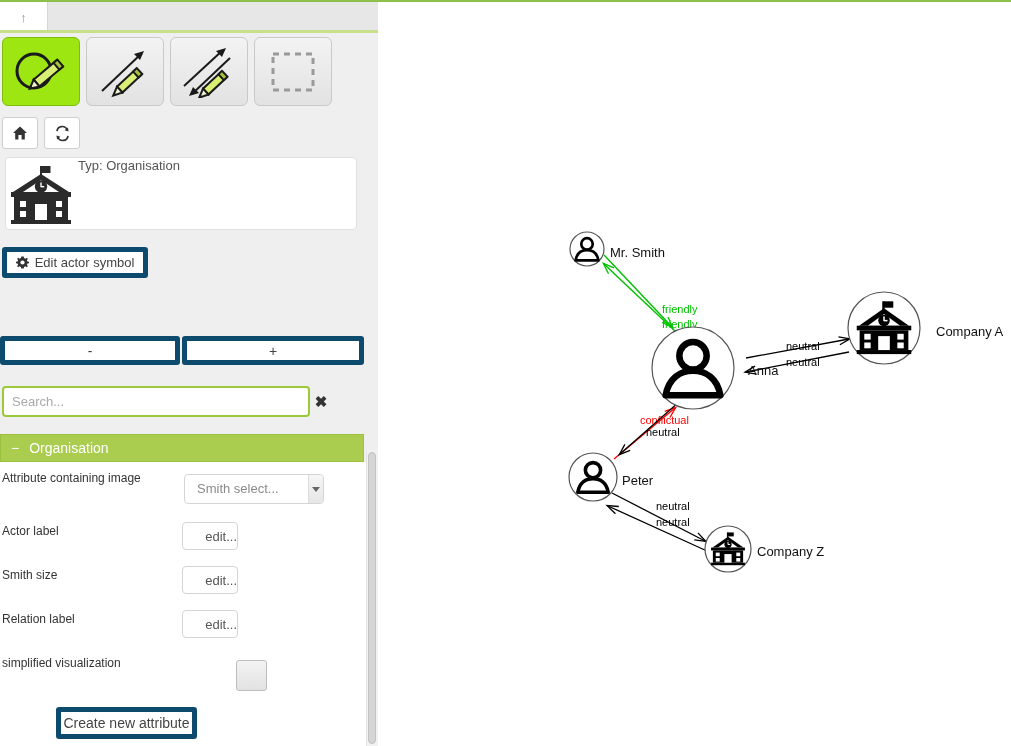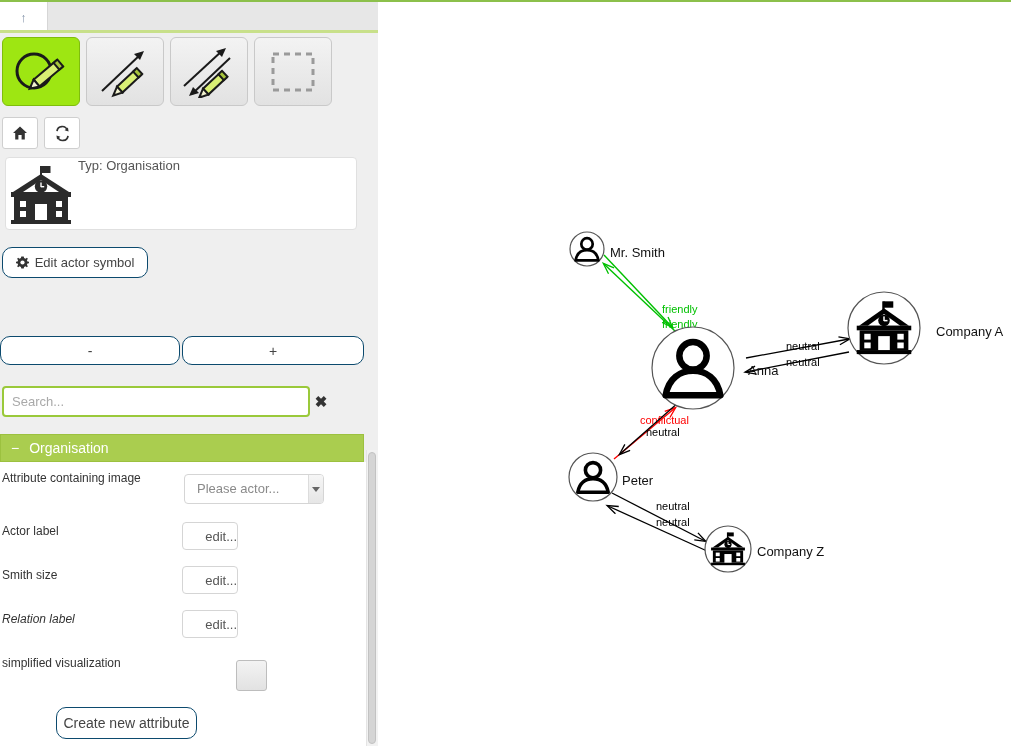--- a/index.html
+++ b/index.html
@@ -77,21 +77,21 @@
   .symbol-card .typlabel{
     position:absolute;left:72px;top:0px;
     font-size:13px;color:#555;white-space:nowrap;
   }
   .symbol-card .glyph{
     position:absolute;left:5px;top:8px;
   }
 
   
   .btn-plain{
-    border:1px solid #0c4a6e;border-radius:10px;background:#ffffff;
+    border:5px solid #0c4a6e;border-radius:3px;background:#ffffff;
     box-sizing:border-box;cursor:pointer;
     font-family:"Liberation Sans", sans-serif;
     color:#444;
     display:flex;align-items:center;justify-content:center;
   }
   #edit-actor-symbol{
     position:absolute;left:2px;top:247px;width:146px;height:31px;
     font-size:13px;gap:6px;
   }
 
@@ -340,37 +340,37 @@
 
     <div class="section-header">
       <span class="minus">−</span>
       <span>Organisation</span>
     </div>
 
     <div class="viz-body">
 
       <div class="field-label" style="top:9px;">Attribute containing image</div>
       <div class="select-box" style="left:184px;top:12px;">
-        <span class="selval">Please actor...</span>
+        <span class="selval">Smith select...</span>
         <span class="sel-arrow-zone">
             <span class="sel-arrow"></span>
           </span>
       </div>
 
       <div class="field-label" style="top:62px;">Actor label</div>
       <div class="edit-btn" style="left:182px;top:60px;">
         <span>edit...</span>
       </div>
 
       <div class="field-label" style="top:106px;">Smith size</div>
       <div class="edit-btn" style="left:182px;top:104px;">
         <span>edit...</span>
       </div>
 
-      <div class="field-label" style="top:150px;font-style:italic;">Relation label</div>
+      <div class="field-label" style="top:150px;">Relation label</div>
       <div class="edit-btn" style="left:182px;top:148px;">
         <span>edit...</span>
       </div>
 
       <div class="field-label" style="top:194px;">simplified visualization</div>
     </div>
 
     <div id="simplified-checkbox"></div>
 
     <div id="create-attr-btn" class="btn-plain">

